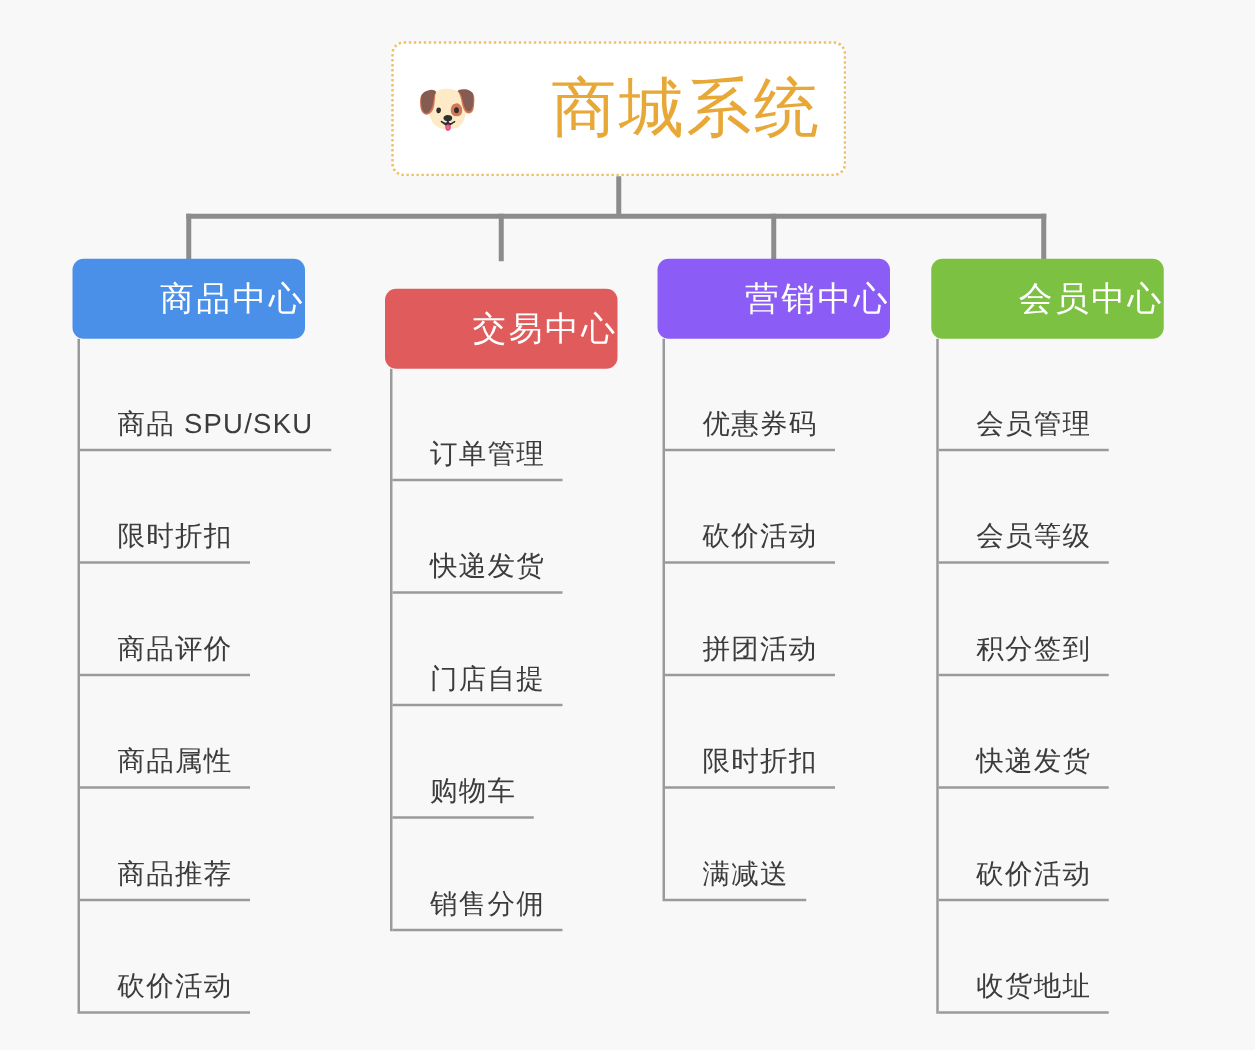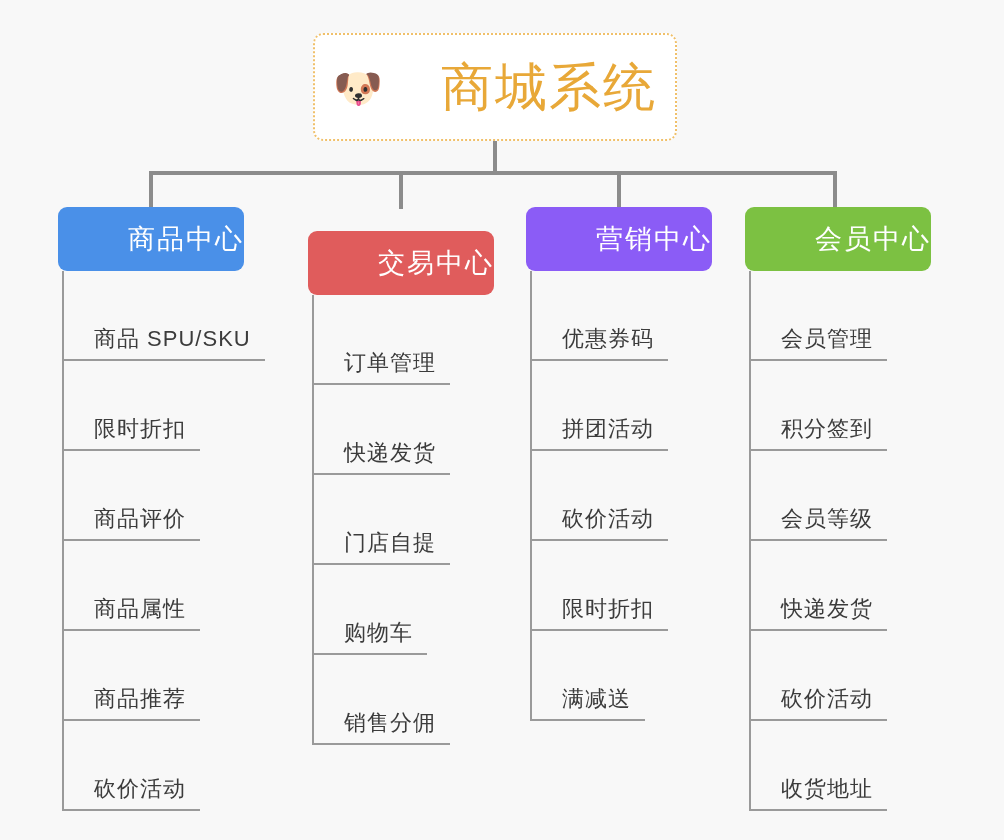--- a/index.html
+++ b/index.html
@@ -216,24 +216,24 @@
     <div class="cat-header" style="background: #8b5cf6;">
       <span>营销中心</span>
     </div>
     <div class="leaf-wrap">
       <div class="spine"></div>
       <ul class="leaf-list">
         <li class="leaf-item">
             <span class="leaf-inner"><span class="leaf-label">优惠券码</span></span>
           </li>
         <li class="leaf-item">
+            <span class="leaf-inner"><span class="leaf-label">砍价活动</span></span>
+          </li>
+        <li class="leaf-item">
             <span class="leaf-inner"><span class="leaf-label">拼团活动</span></span>
-          </li>
-        <li class="leaf-item">
-            <span class="leaf-inner"><span class="leaf-label">砍价活动</span></span>
           </li>
         <li class="leaf-item">
             <span class="leaf-inner"><span class="leaf-label">限时折扣</span></span>
           </li>
         <li class="leaf-item">
             <span class="leaf-inner"><span class="leaf-label">满减送</span></span>
           </li>
       </ul>
     </div>
   </div>
@@ -242,26 +242,26 @@
     <div class="cat-header" style="background: rgb(124, 193, 66);">
       <span>会员中心</span>
     </div>
     <div class="leaf-wrap">
       <div class="spine"></div>
       <ul class="leaf-list">
         <li class="leaf-item">
             <span class="leaf-inner"><span class="leaf-label">会员管理</span></span>
           </li>
         <li class="leaf-item">
+            <span class="leaf-inner"><span class="leaf-label">会员等级</span></span>
+          </li>
+        <li class="leaf-item">
             <span class="leaf-inner"><span class="leaf-label">积分签到</span></span>
           </li>
         <li class="leaf-item">
-            <span class="leaf-inner"><span class="leaf-label">会员等级</span></span>
-          </li>
-        <li class="leaf-item">
             <span class="leaf-inner"><span class="leaf-label">快递发货</span></span>
           </li>
         <li class="leaf-item">
             <span class="leaf-inner"><span class="leaf-label">砍价活动</span></span>
           </li>
         <li class="leaf-item">
             <span class="leaf-inner"><span class="leaf-label">收货地址</span></span>
           </li>
       </ul>
     </div>

